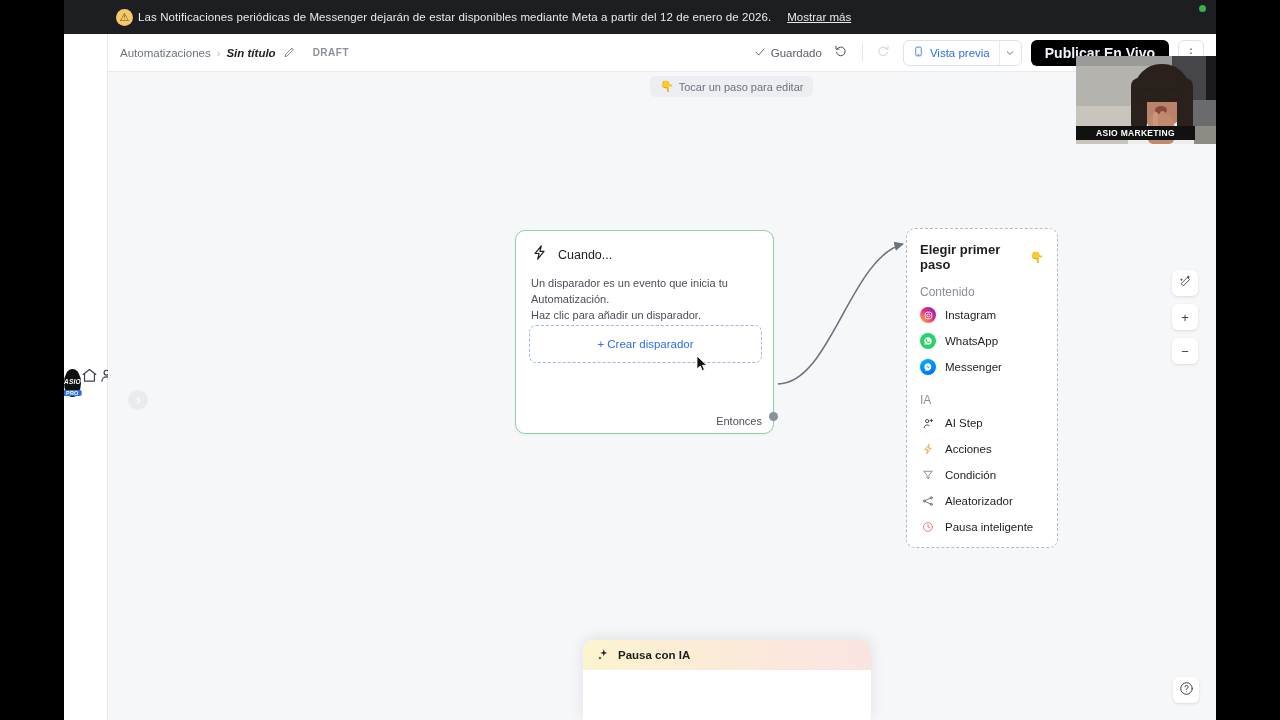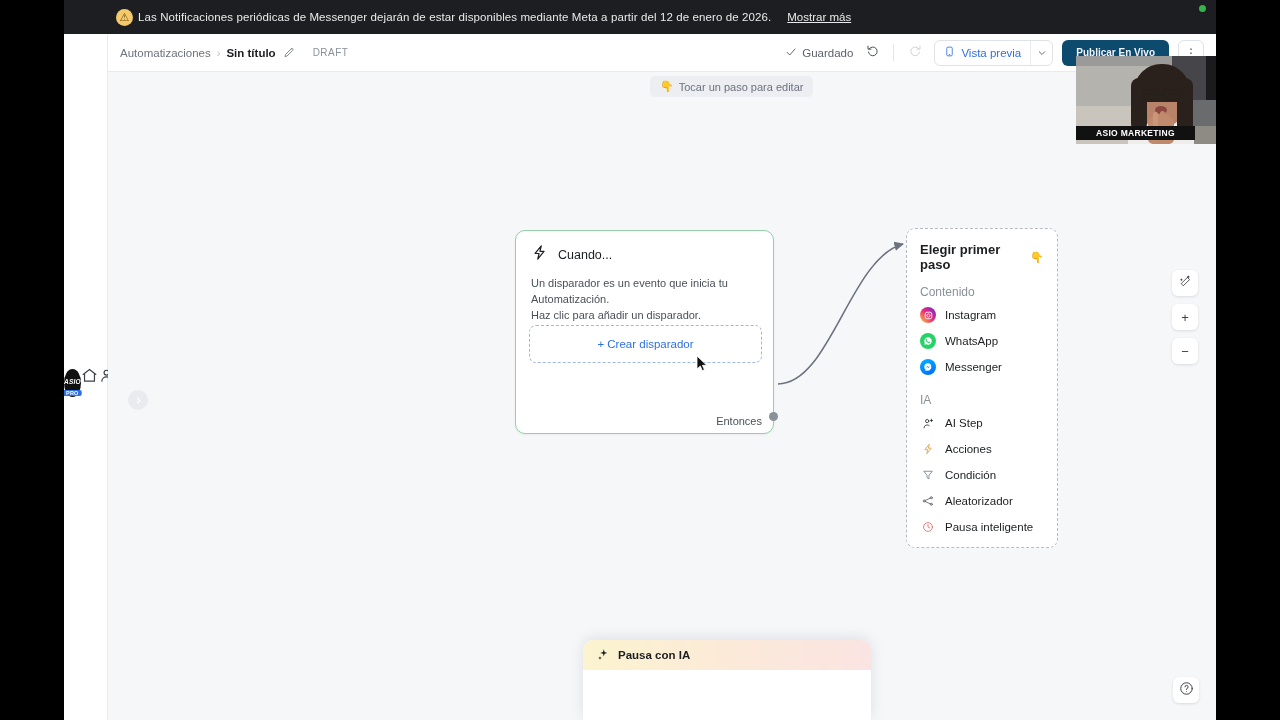--- a/index.html
+++ b/index.html
@@ -94,41 +94,41 @@
   }
 
   
   #header {
     position: absolute; left: 44px; top: 34px; width: 1108px; height: 38px;
     background: #fff; border-bottom: 1px solid #e9eaee;
     display: flex; align-items: center; padding: 8px 12px;
   }
   .crumb { font-size: 11.5px; color: #6b7280; cursor: pointer; }
   .crumb-sep { font-size: 11px; color: #b9bec6; margin: 0 6px; }
-  .crumb-cur { font-size: 11.5px; color: #1c1e21; font-weight: bold; }
+  .crumb-cur { font-size: 11.5px; color: #1c1e21; font-weight: bold; font-style: italic; }
   #crumb-edit { margin-left: 7px; color: #6b7280; cursor: pointer; display: flex; }
-  #draft-tag { margin-left: 18px; font-size: 10px; color: #8b919b; letter-spacing: .5px; }
+  #draft-tag { margin-left: 18px; font-size: 10px; color: #8b919b; letter-spacing: .5px; font-weight: bold; }
   #hdr-right { margin-left: auto; display: flex; align-items: center; gap: 9px; }
   #saved { display: flex; align-items: center; gap: 5px; font-size: 11.5px; color: #5b616b; }
   .hdr-ico { width: 22px; height: 22px; display: flex; align-items: center;
              justify-content: center; cursor: pointer; color: #4a5059; }
   .hdr-ico.dim { color: #cdd1d6; cursor: default; }
   #hdr-divider { width: 1px; height: 17px; background: #e4e6ea; }
   #preview-btn {
     display: flex; align-items: center; height: 26px;
     border: 1px solid #dfe2e7; border-radius: 6px; background: #fff;
     overflow: hidden; cursor: pointer;
   }
   #preview-main { display: flex; align-items: center; gap: 6px;
                   padding: 0 9px; height: 100%; color: #2f6fe4; font-size: 11.5px; }
   #preview-caret { width: 22px; height: 100%; border-left: 1px solid #e7eaee;
                    display: flex; align-items: center; justify-content: center; color: #4a5059; }
   #publish-btn {
     height: 26px; padding: 0 14px; border-radius: 6px;
-    background: #0c4a6e; color: #f0f4fd; font-size: 10px; font-weight: bold;
+    background: #000000; color: #f0f4fd; font-size: 14px; font-weight: bold;
     display: flex; align-items: center; cursor: pointer; white-space: nowrap;
   }
   #kebab-btn {
     width: 26px; height: 26px; border: 1px solid #dfe2e7; border-radius: 6px;
     background: #fff; display: flex; align-items: center; justify-content: center;
     cursor: pointer; color: #4a5059; font-size: 12px;
   }
 
   
   #plan-pop {

